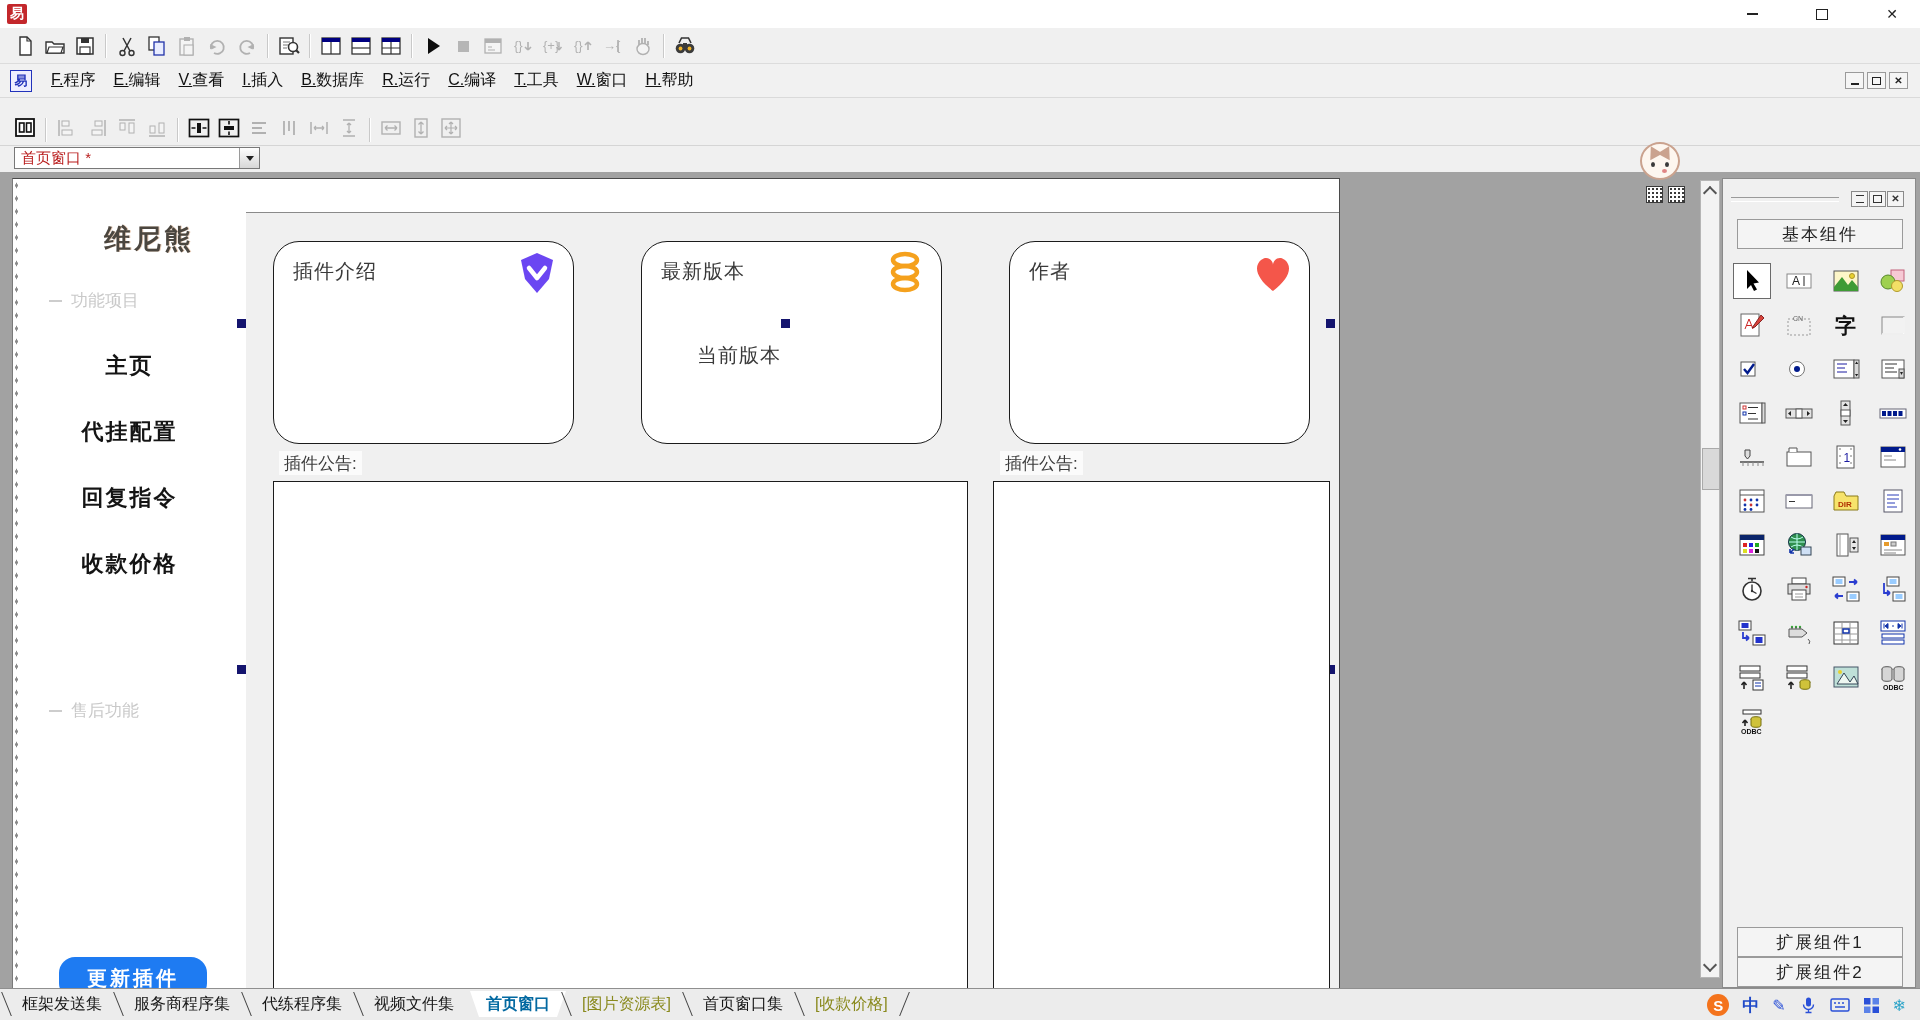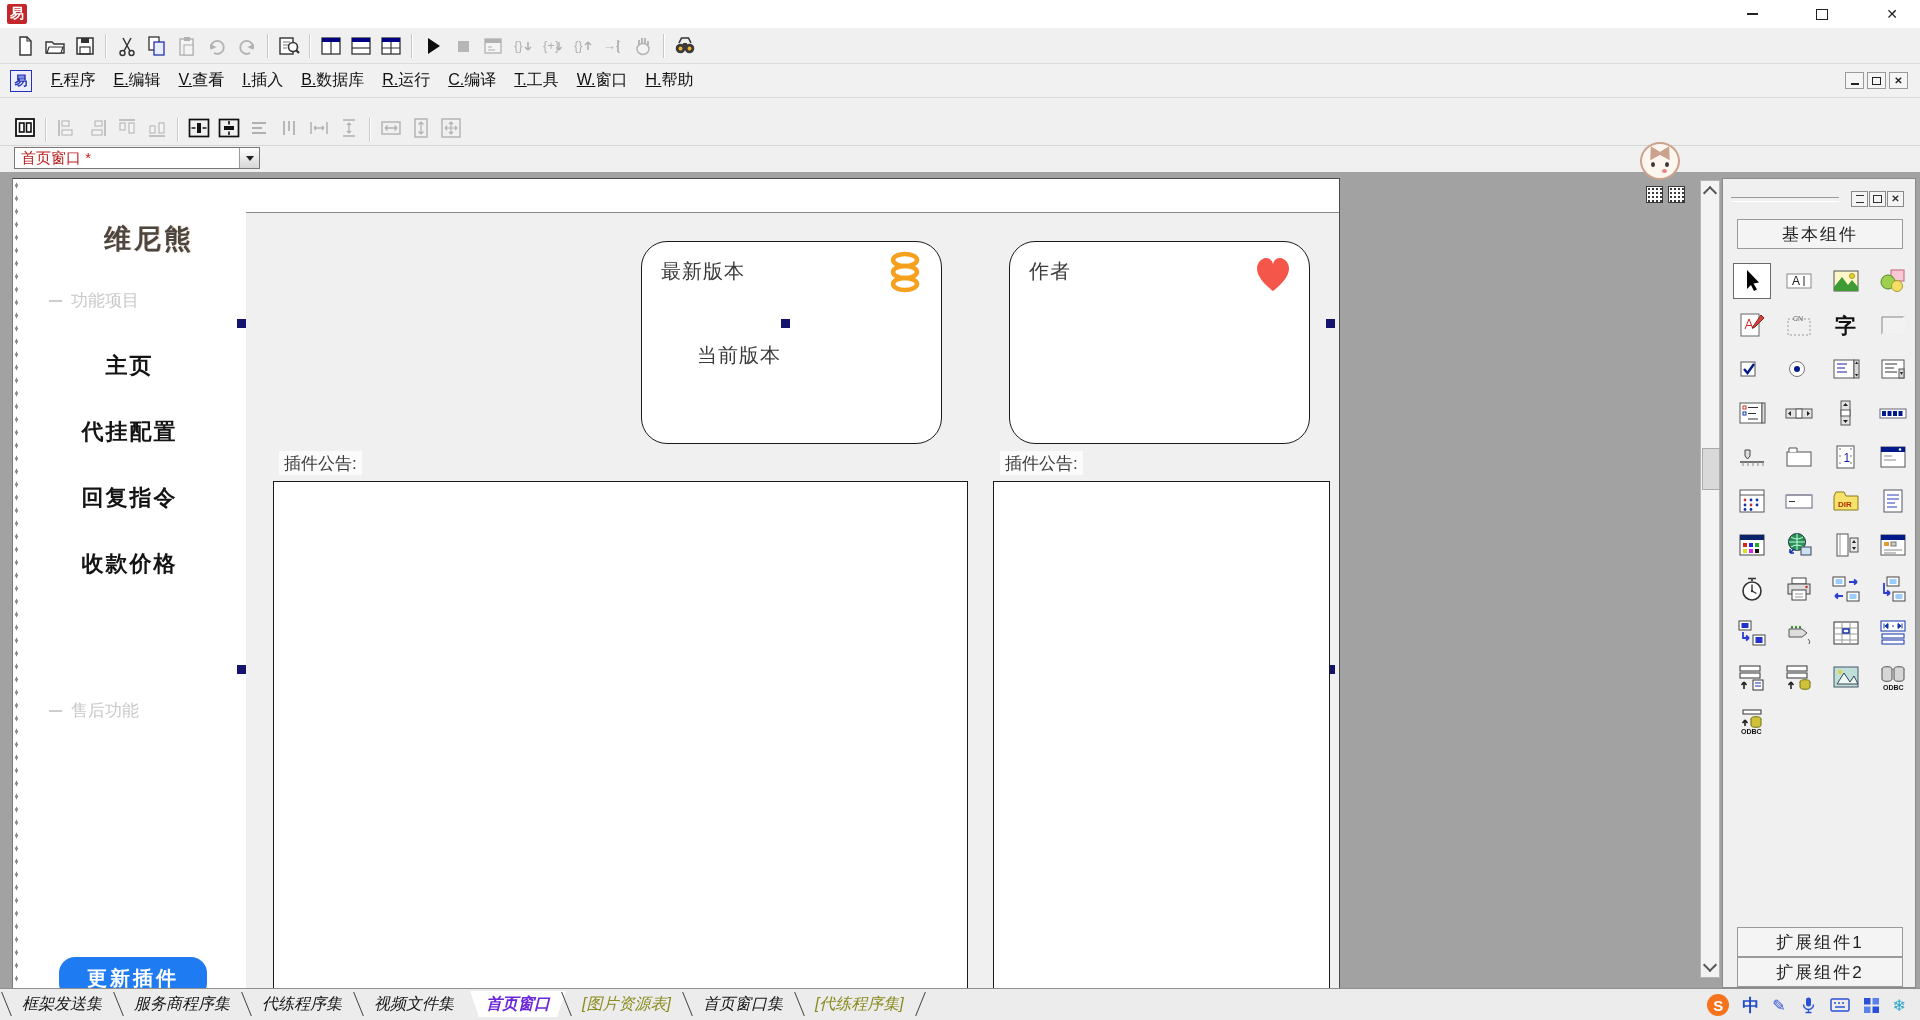--- a/index.html
+++ b/index.html
@@ -78,24 +78,24 @@
   .pbtn .sq{width:7px;height:6px;border:1.4px solid #333;}
   .pbtn .x{font-size:10px;font-weight:bold;color:#333;line-height:1;}
   .pal-title{position:absolute;left:14px;width:164px;height:28px;border:1px solid #9a9a9a;background:#f4f4f4;
     font-size:17px;display:flex;align-items:center;justify-content:center;letter-spacing:2px;color:#222;}
   .ptile{position:absolute;width:38px;height:36px;display:flex;align-items:center;justify-content:center;}
   .ptile svg{width:30px;height:28px;}
   .ptile.sel{background:#fff;border:1px solid #6a6a6a;box-sizing:border-box;}
   .ptile svg text{font-family:"Liberation Sans",sans-serif;}
   
   #tabbar{left:0;top:988px;width:1920px;height:32px;background:#ececec;border-top:1px solid #8f8f8f;}
-  #tabs{position:absolute;left:6px;top:2px;height:26px;display:flex;font-style:italic;}
+  #tabs{position:absolute;left:6px;top:2px;height:26px;display:flex;}
   .tab{position:relative;height:26px;line-height:26px;padding:0 16px;font-size:16px;color:#161616;white-space:nowrap;}
   .tab::before{content:"";position:absolute;left:0;top:1px;bottom:1px;width:1px;background:#3f3f3f;transform:skewX(22deg);}
-  .tab.active{background:#fff;font-weight:bold;color:#6d28d9;
+  .tab.active{background:#fff;font-weight:bold;color:#0369a1;
     clip-path:polygon(0 0,100% 0,calc(100% - 9px) 100%,9px 100%);}
   .tab.active::before{display:none;}
   .tab.res{color:#8a8a1e;}
   .tab-end{position:relative;width:1px;height:26px;}
   .tab-end::before{content:"";position:absolute;left:0;top:1px;bottom:1px;width:1px;background:#3f3f3f;transform:skewX(-22deg);}
   #tray{position:absolute;right:14px;top:3px;height:26px;display:flex;align-items:center;gap:13px;}
   #imeS{width:22px;height:22px;border-radius:50%;background:#f4731c;color:#fff;font-weight:bold;font-size:15px;
     display:flex;align-items:center;justify-content:center;}
   #imelang{font-size:17px;font-weight:bold;color:#1f49c8;}
   .trayglyph{font-size:16px;color:#2a50d8;}
@@ -417,20 +417,27 @@
       <div class="abs fs-nav" style="top:304px">回复指令</div>
       <div class="abs fs-nav" style="top:370px">收款价格</div>
       <div class="abs fs-sec" style="top:520px">
           <i></i>
           <span>售后功能</span>
         </div>
       <div class="abs" id="updbtn">更新插件</div>
 
       <div class="abs" id="panel"></div>
 
+      <div class="card" style="left:260px">
+        <span class="ct">插件介绍</span>
+        <svg class="cicon" viewBox="0 0 48 48">
+            <path d="M24 4 L40 11 L36 30 L24 44 L12 30 L8 11 Z" fill="#6b46f2"></path>
+            <path d="M16 19 L24 29 L32 19" fill="none" stroke="#fff" stroke-width="4.5" stroke-linecap="round" stroke-linejoin="round"></path>
+          </svg>
+      </div>
       <div class="card" style="left:628px">
         <span class="ct">最新版本</span>
         <span class="ct2">当前版本</span>
         <svg class="cicon" viewBox="0 0 48 48">
             <ellipse cx="24" cy="11" rx="12" ry="6" fill="none" stroke="#f5a11d" stroke-width="4.5"></ellipse>
             <ellipse cx="24" cy="23" rx="12" ry="6" fill="none" stroke="#f5a11d" stroke-width="4.5"></ellipse>
             <ellipse cx="24" cy="35" rx="12" ry="6" fill="none" stroke="#f5a11d" stroke-width="4.5"></ellipse>
           </svg>
       </div>
       <div class="card" style="left:996px">
@@ -818,21 +825,21 @@
 
   <div class="abs" id="tabbar">
     <div id="tabs">
       <span class="tab">框架发送集</span>
       <span class="tab">服务商程序集</span>
       <span class="tab">代练程序集</span>
       <span class="tab">视频文件集</span>
       <span class="tab active">首页窗口</span>
       <span class="tab res">[图片资源表]</span>
       <span class="tab">首页窗口集</span>
-      <span class="tab res">[代练程序集]</span>
+      <span class="tab res">[收款价格]</span>
       <span class="tab-end"></span>
     </div>
     <div id="tray">
       <span id="imeS">S</span>
       <span id="imelang">中</span>
       <span class="trayglyph">✎</span>
       <svg width="18" height="18" viewBox="0 0 18 18">
           <rect x="7" y="1.5" width="5" height="9" rx="2.5" fill="#2a50d8"></rect>
           <path d="M4.5 8.5 a5 5 0 0 0 10 0 M9.5 13.5 v2.5 M6.5 16.5 h6" stroke="#2a50d8" fill="none" stroke-width="1.4"></path>
         </svg>

